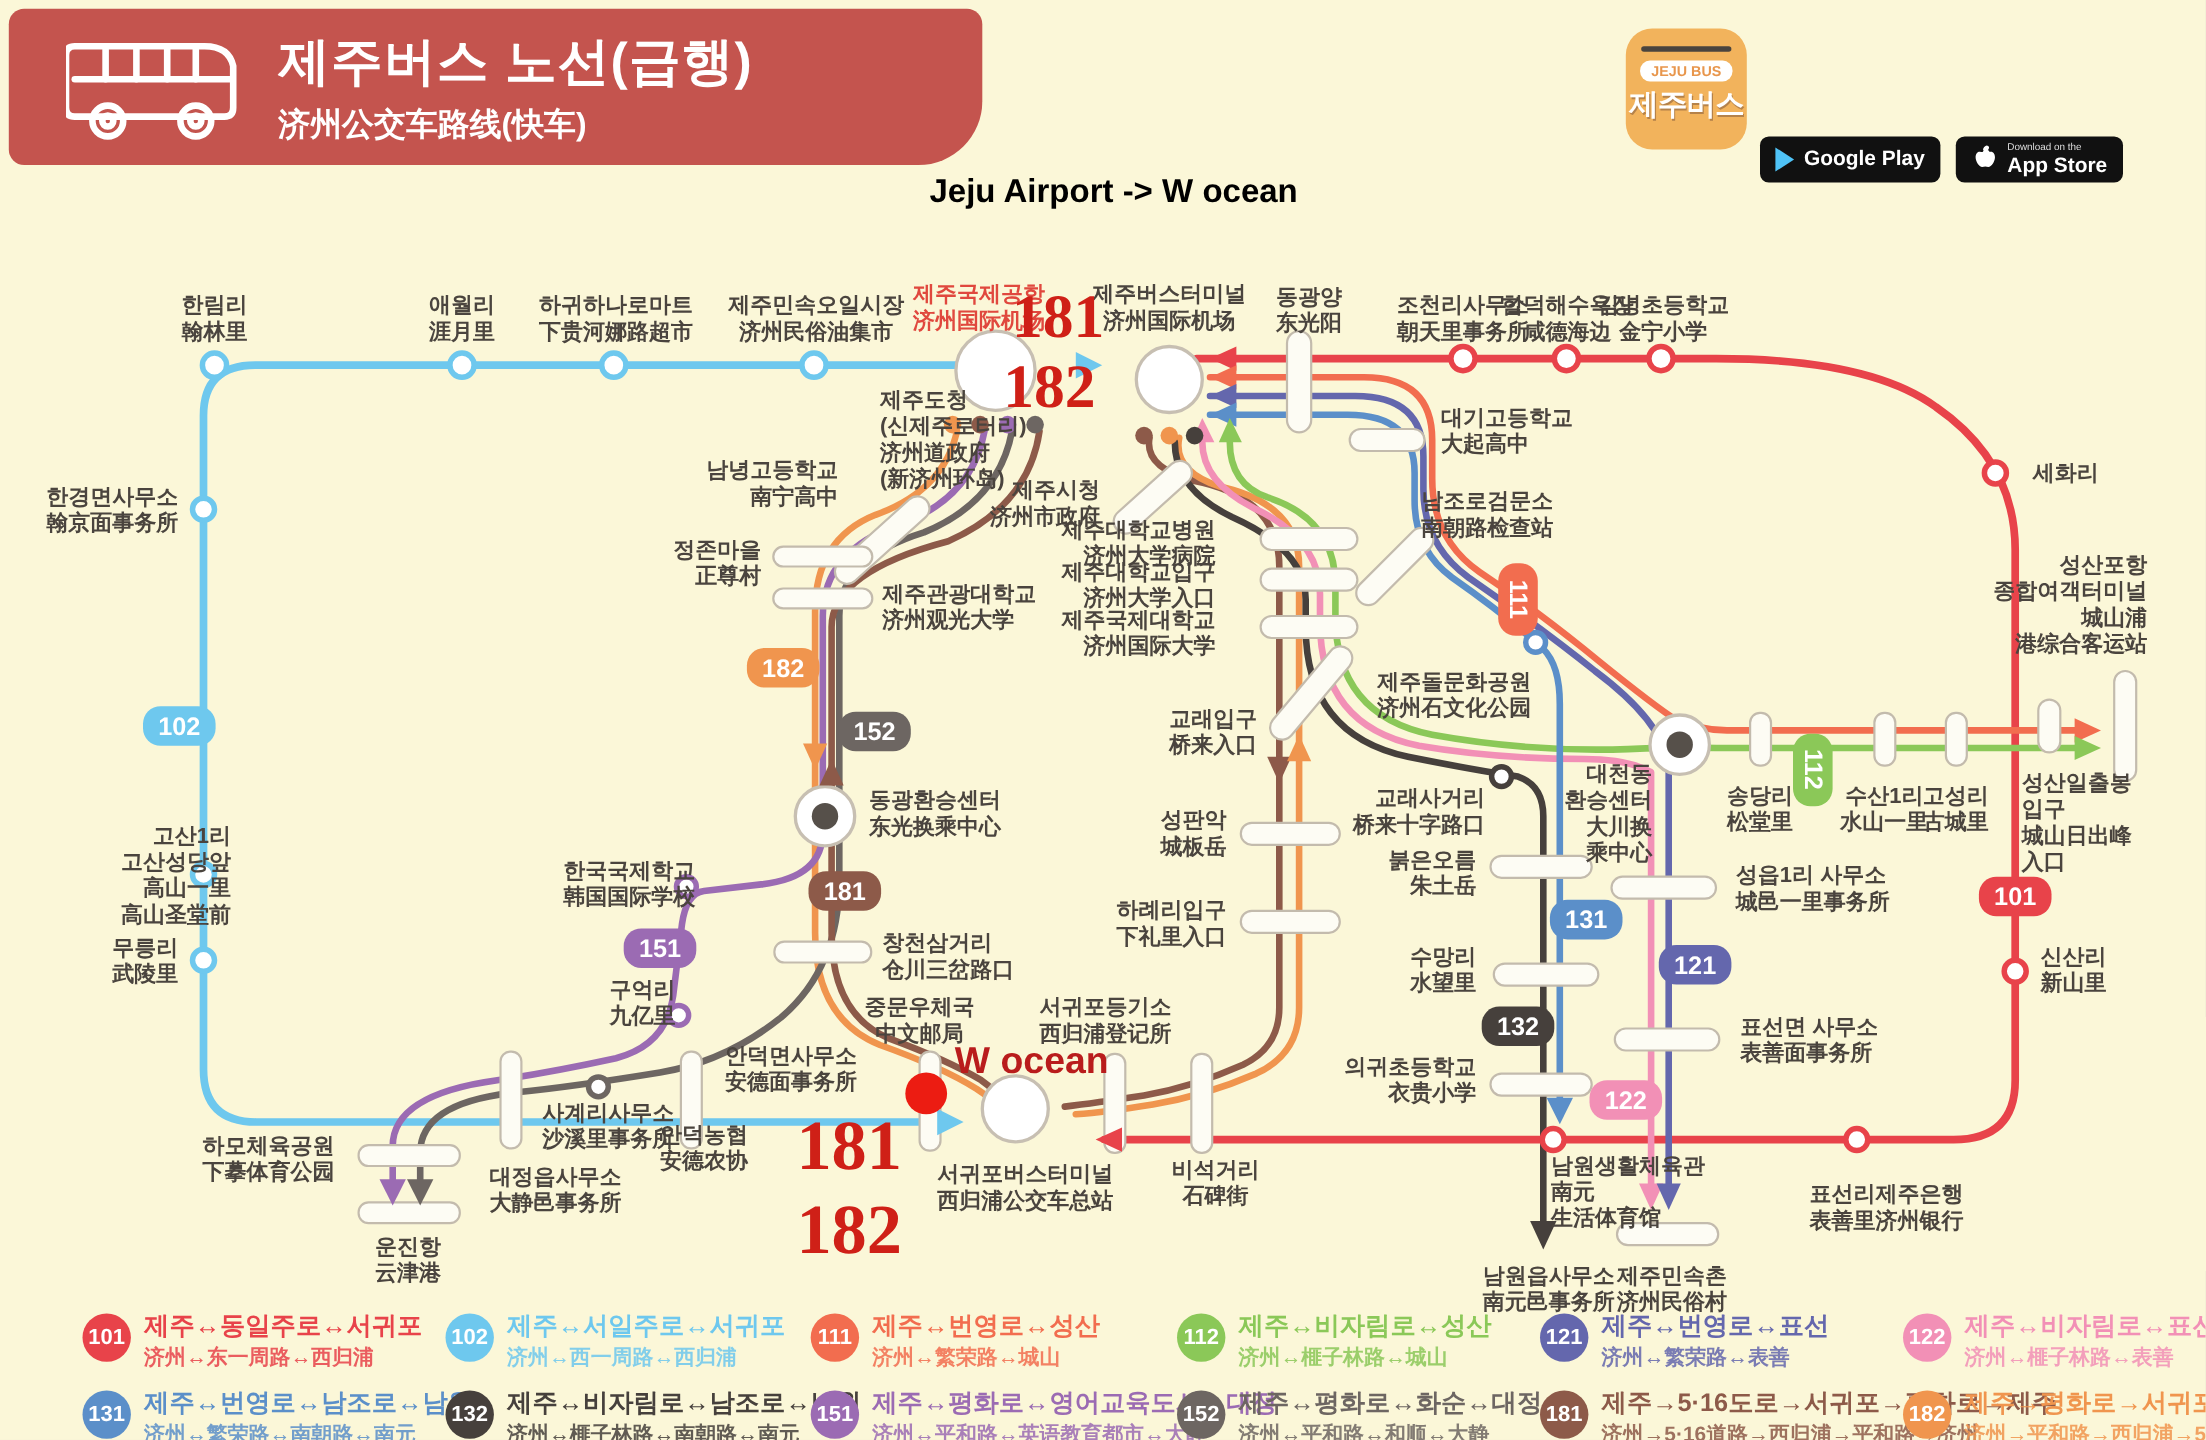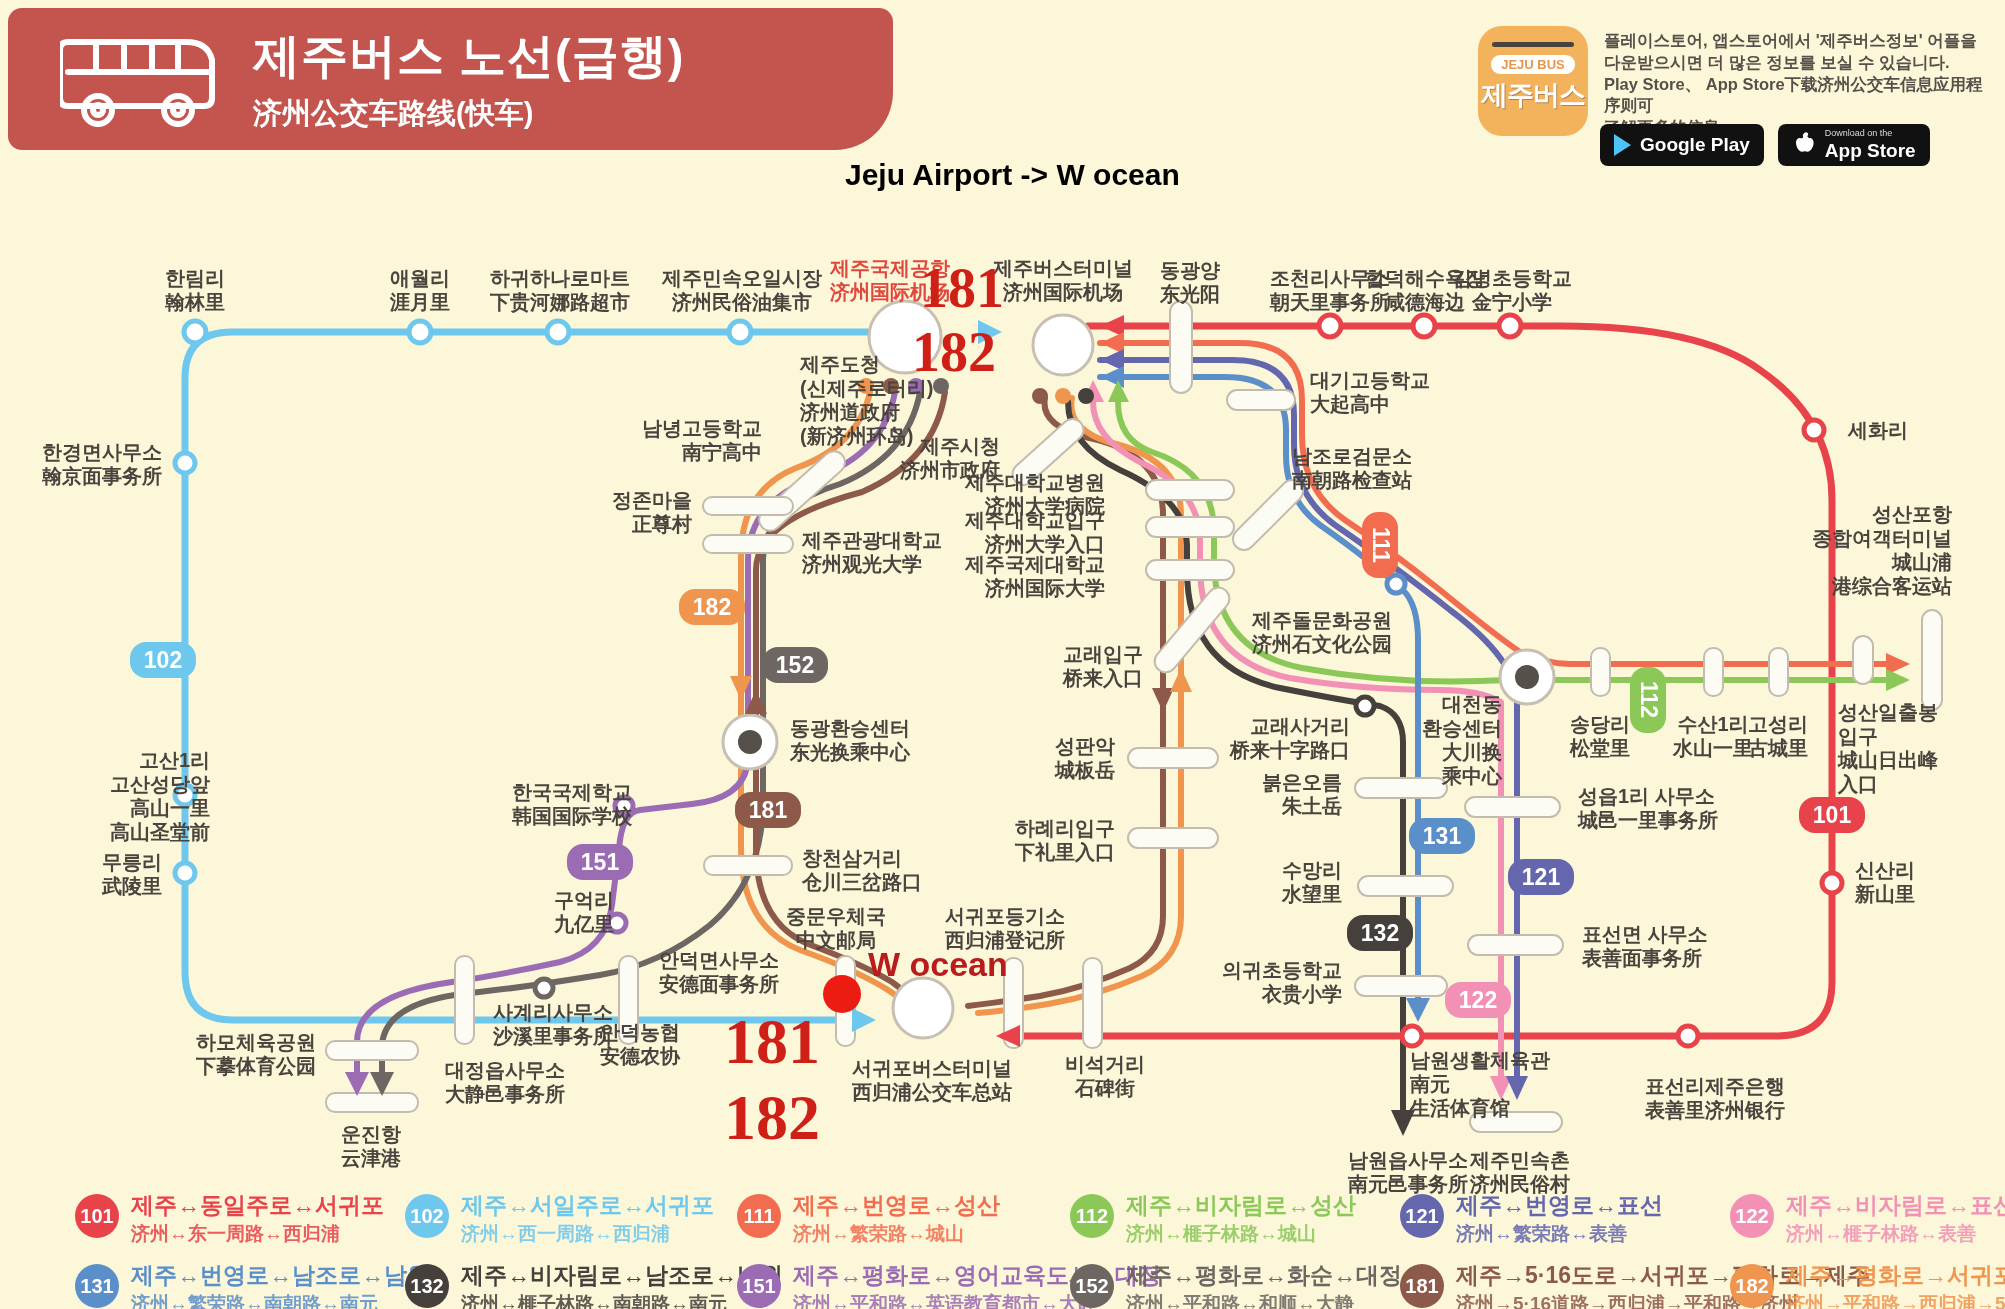--- a/index.html
+++ b/index.html
@@ -79,26 +79,20 @@
       <div class="h-title">제주버스 노선(급행)</div>
       <div class="h-sub">济州公交车路线(快车)</div>
     </div>
   </div>
 
   <div class="app-ico">
     <div class="bar"></div>
     <div class="pillname">JEJU BUS</div>
     <div class="big">제주버스</div>
   </div>
-  <div class="promo">
-    <div>플레이스토어, 앱스토어에서 '제주버스정보' 어플을</div>
-    <div>다운받으시면 더 많은 정보를 보실 수 있습니다.</div>
-    <div>Play Store、 App Store下载济州公交车信息应用程序则可</div>
-    <div>了解更多的信息。</div>
-  </div>
   <div class="store-badges">
     <div class="store">
       <span class="tri"></span>
       <span class="t1">Google Play</span>
     </div>
     <div class="store">
       <svg width="24" height="28" viewBox="0 0 24 28">
         <path fill="#fff" d="M12 7c2-3.5 6.5-3.5 8 0 4-1 6 2.5 6 6 0 5-4 11-7.5 11-1.2 0-2.3-.6-3.5-.6s-2.3.6-3.5.6C8 24 4 18 4 13c0-3.5 2-7 6-6z" transform="scale(.8) translate(1,2)"></path>
         <ellipse fill="#fff" cx="13.5" cy="4" rx="2.2" ry="3" transform="rotate(40 13.5 4)"></ellipse>
       </svg>
@@ -427,21 +421,21 @@
         <div>生活体育馆</div>
       </div>
       <div class="st-label" style="left: 1408px; top: 1148px; transform: translateX(-50%); text-align: center;">
         <div>남원읍사무소</div>
         <div>南元邑事务所</div>
       </div>
       <div class="st-label" style="left: 1520px; top: 1148px; transform: translateX(-50%); text-align: center;">
         <div>제주민속촌</div>
         <div>济州民俗村</div>
       </div>
-      <div class="st-label" style="left: 316px; top: 1030px; transform: translateX(-100%); text-align: right;">
+      <div class="st-label" style="left: 304px; top: 1030px; transform: translateX(-100%); text-align: right;">
         <div>하모체육공원</div>
         <div>下摹体育公园</div>
       </div>
       <div class="st-label" style="left: 371px; top: 1122px; transform: translateX(-50%); text-align: center;">
         <div>운진항</div>
         <div>云津港</div>
       </div>
       <div class="st-label" style="left: 505px; top: 1058px; transform: translateX(-50%); text-align: center;">
         <div>대정읍사무소</div>
         <div>大静邑事务所</div>

